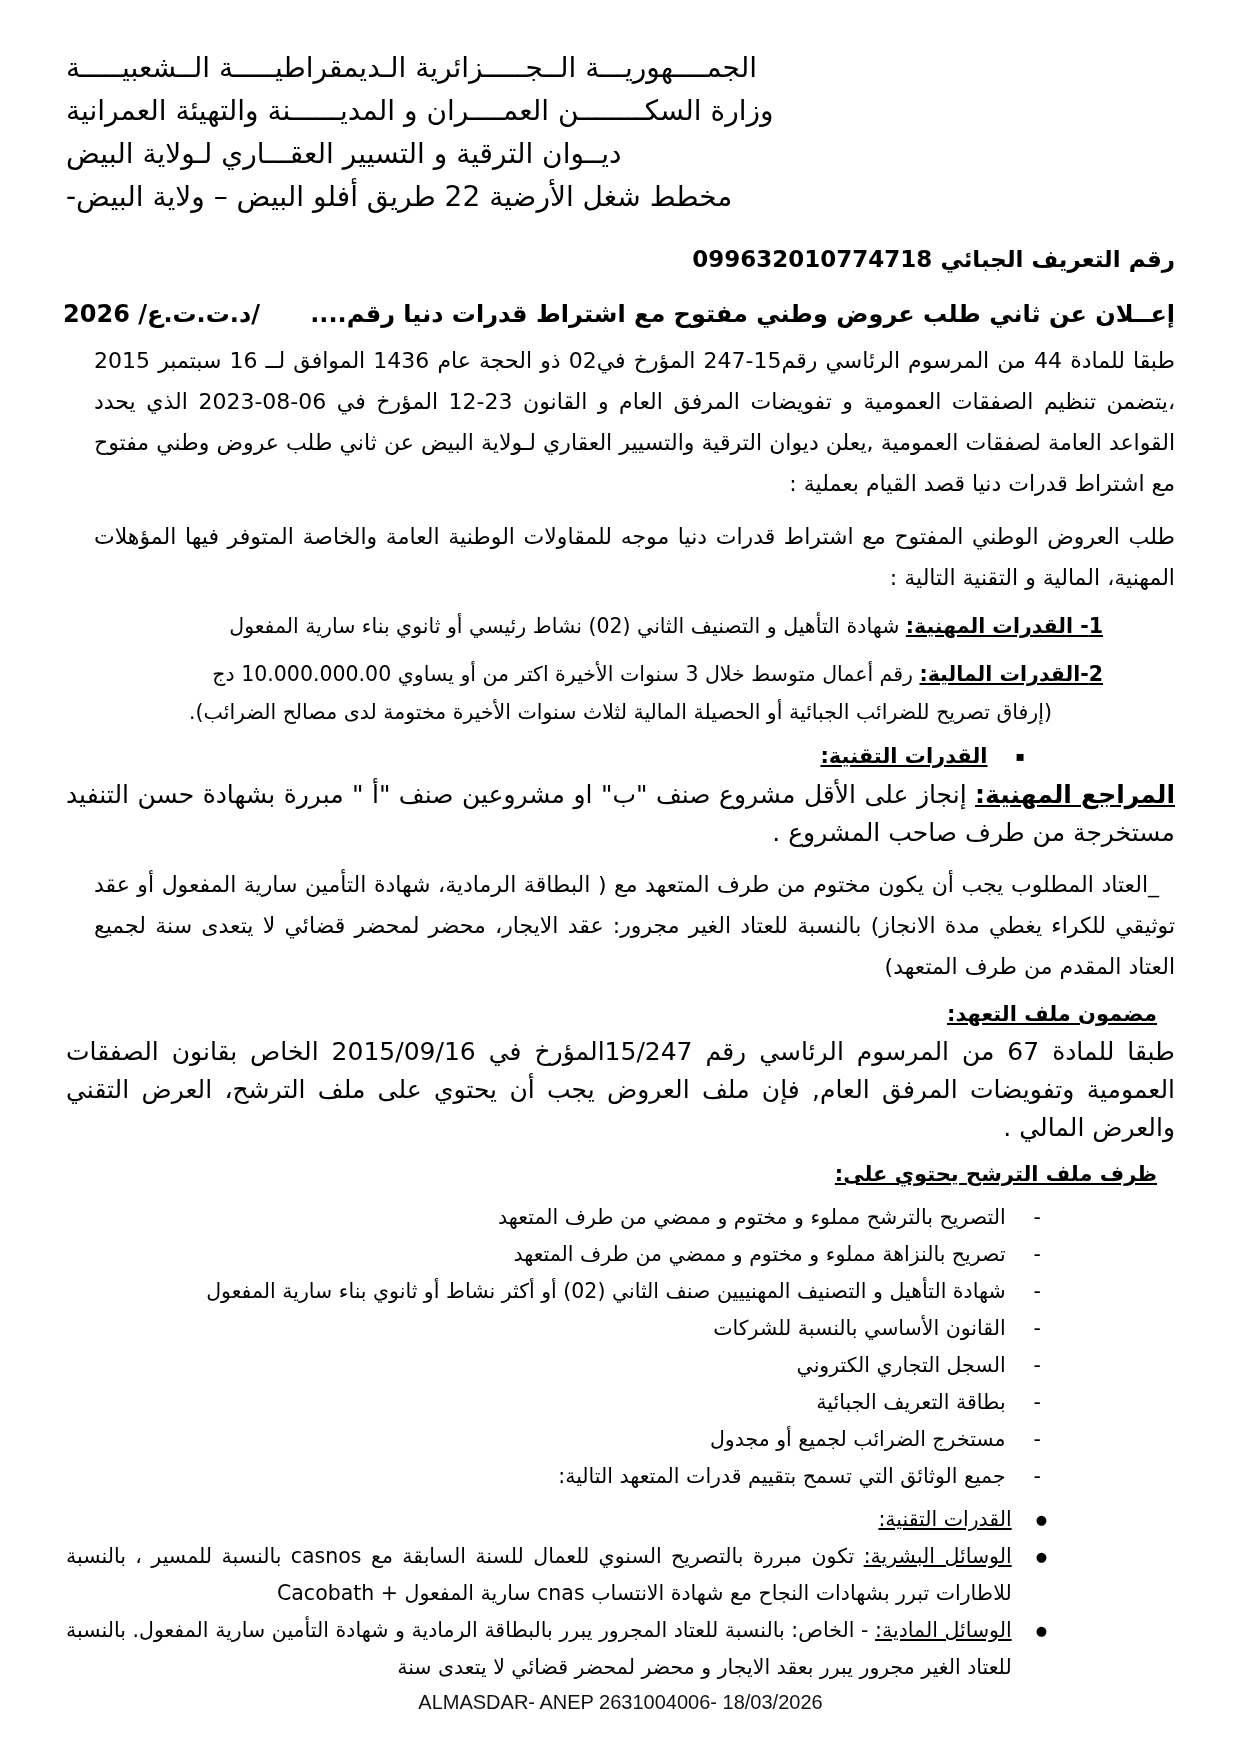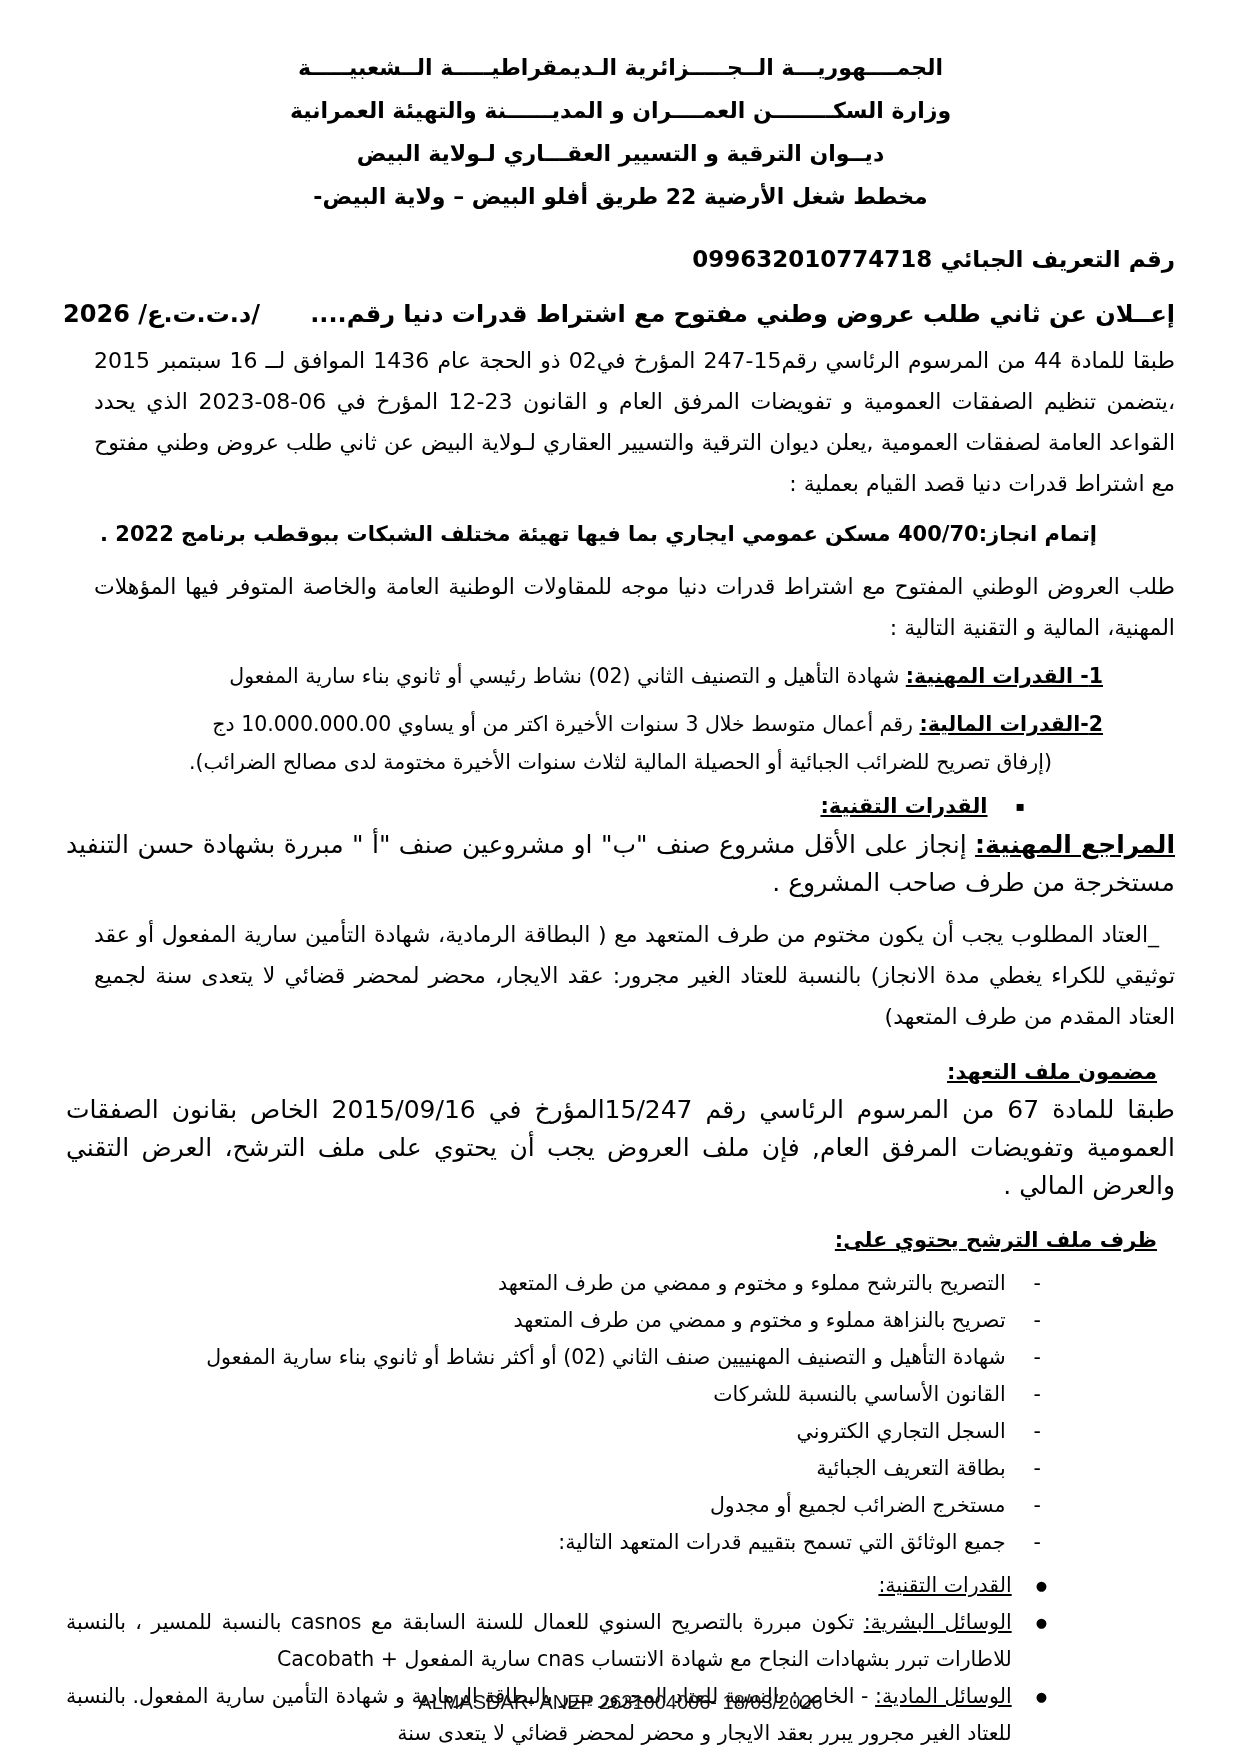--- a/index.html
+++ b/index.html
@@ -1,32 +1,32 @@
 <!DOCTYPE html>
 <html lang="ar"><head>
 <meta charset="utf-8">
 <style>
   html,body{margin:0;padding:0;background:#ffffff;}
   body{
     width:1241px;height:1754px;position:relative;overflow:hidden;
     font-family:"DejaVu Sans",sans-serif;color:#000;
   }
   .page{padding:46px 66px 0 66px;direction:rtl;}
-  .hdr-line{font-size:22px;line-height:43px;font-weight:bold;text-align:center;}
+  .hdr-line{font-size:28px;line-height:43px;font-weight:normal;text-align:left;}
   .fiscal{font-size:23px;font-weight:bold;margin-top:28px;}
   .title{font-size:24px;font-weight:bold;text-align:left;margin-top:28px;white-space:nowrap;}
   .para{font-size:22px;line-height:41px;text-align:justify;margin-top:12px;margin-left:28px;}
   .op-line{font-size:21px;font-weight:bold;text-align:right;padding-right:78px;margin-top:10px;line-height:40px;}
   .cap-line{font-size:20.5px;line-height:40px;text-align:right;padding-right:72px;margin-top:8px;}
   .cap-label{font-weight:bold;text-decoration:underline;}
   .fin-note{font-size:20.5px;line-height:36px;text-align:center;}
   .sq-line{font-size:20.5px;line-height:40px;text-align:right;padding-right:150px;margin-top:6px;display:flex;flex-direction:row;gap:28px;justify-content:flex-start;}
   .sq-marker{font-size:14px;line-height:40px;}
   .sq-label{font-weight:bold;text-decoration:underline;font-size:21px;}
-  .heading{font-size:21px;font-weight:bold;text-decoration:underline;text-align:right;padding-right:18px;line-height:38px;margin-top:16px;}
+  .heading{font-size:21px;font-weight:bold;text-decoration:underline;text-align:right;padding-right:18px;line-height:38px;margin-top:8px;}
   .para-tight{font-size:25px;line-height:38px;text-align:justify;margin-top:0;}
   .equip{text-indent:16px;}
   .list{margin-top:6px;}
   .li{display:flex;gap:28px;padding-right:134px;font-size:20.5px;line-height:37px;align-items:flex-start;}
   .li-marker{flex:0 0 auto;}
   .li-text{flex:1 1 auto;text-align:justify;}
   .blt .li{padding-right:128px;gap:24px;}
   .blt-marker{font-size:13px;line-height:37px;flex:0 0 auto;}
   .blt-label{text-decoration:underline;}
   .footer{
@@ -43,21 +43,20 @@
   <div class="hdr-line">وزارة السكــــــــن العمــــران و المديــــــنة والتهيئة العمرانية</div>
   <div class="hdr-line">ديــوان الترقية و التسيير العقـــاري لـولاية البيض</div>
   <div class="hdr-line">مخطط شغل الأرضية 22 طريق أفلو البيض – ولاية البيض-</div>
 
   <div class="fiscal">رقم التعريف الجبائي 099632010774718</div>
 
   <div class="title">إعــلان عن ثاني طلب عروض وطني مفتوح مع اشتراط قدرات دنيا رقم....&nbsp;&nbsp;&nbsp;&nbsp;&nbsp;&nbsp;/د.ت.ت.ع/ 2026</div>
 
   <div class="para">طبقا للمادة 44 من  المرسوم الرئاسي رقم15-247  المؤرخ في02 ذو الحجة عام 1436 الموافق لــ 16 سبتمبر 2015 ،يتضمن تنظيم الصفقات العمومية و تفويضات المرفق العام و القانون 23-12 المؤرخ في 06-08-2023 الذي يحدد القواعد العامة لصفقات العمومية ,يعلن  ديوان الترقية والتسيير العقاري لـولاية البيض عن ثاني طلب عروض وطني مفتوح مع اشتراط قدرات دنيا قصد القيام بعملية  :</div>
 
-  <div class="op-line">إتمام انجاز:400/70  مسكن عمومي ايجاري بما فيها تهيئة مختلف الشبكات ببوقطب برنامج 2022 .</div>
 
   <div class="para">طلب العروض الوطني المفتوح مع اشتراط قدرات دنيا موجه للمقاولات الوطنية العامة والخاصة المتوفر فيها المؤهلات المهنية، المالية و التقنية التالية :</div>
 
   <div class="cap-line">
     <span class="cap-label">1- القدرات المهنية:</span><span> شهادة التأهيل و التصنيف الثاني  (02) نشاط رئيسي أو ثانوي بناء سارية المفعول</span>
   </div>
 
   <div class="cap-line">
     <span class="cap-label">2-القدرات المالية:</span><span> رقم أعمال متوسط خلال 3 سنوات  الأخيرة اكتر من أو يساوي 10.000.000.00  دج</span>
   </div>

